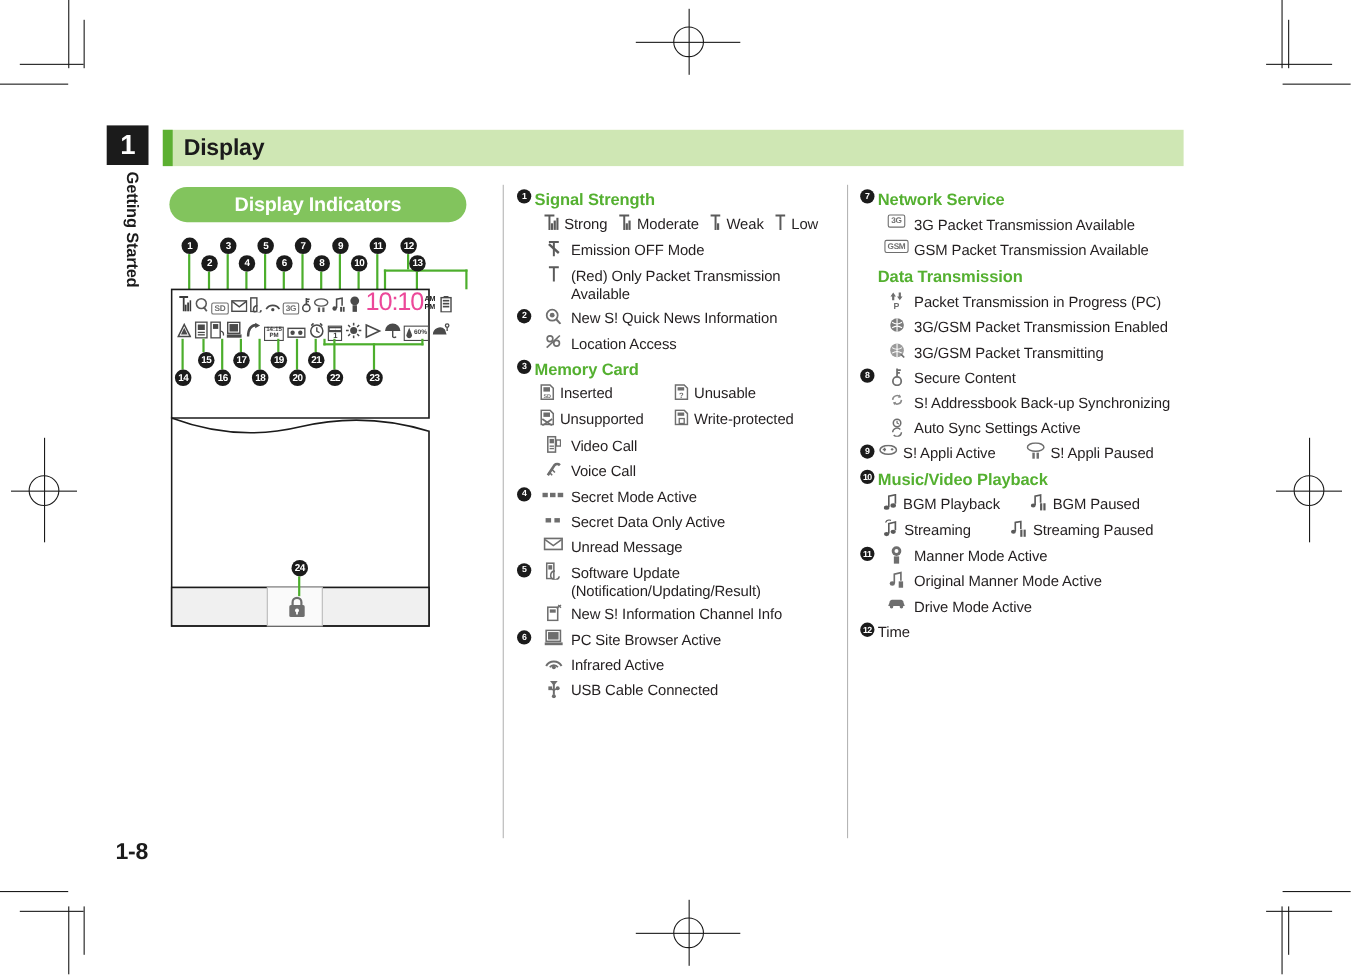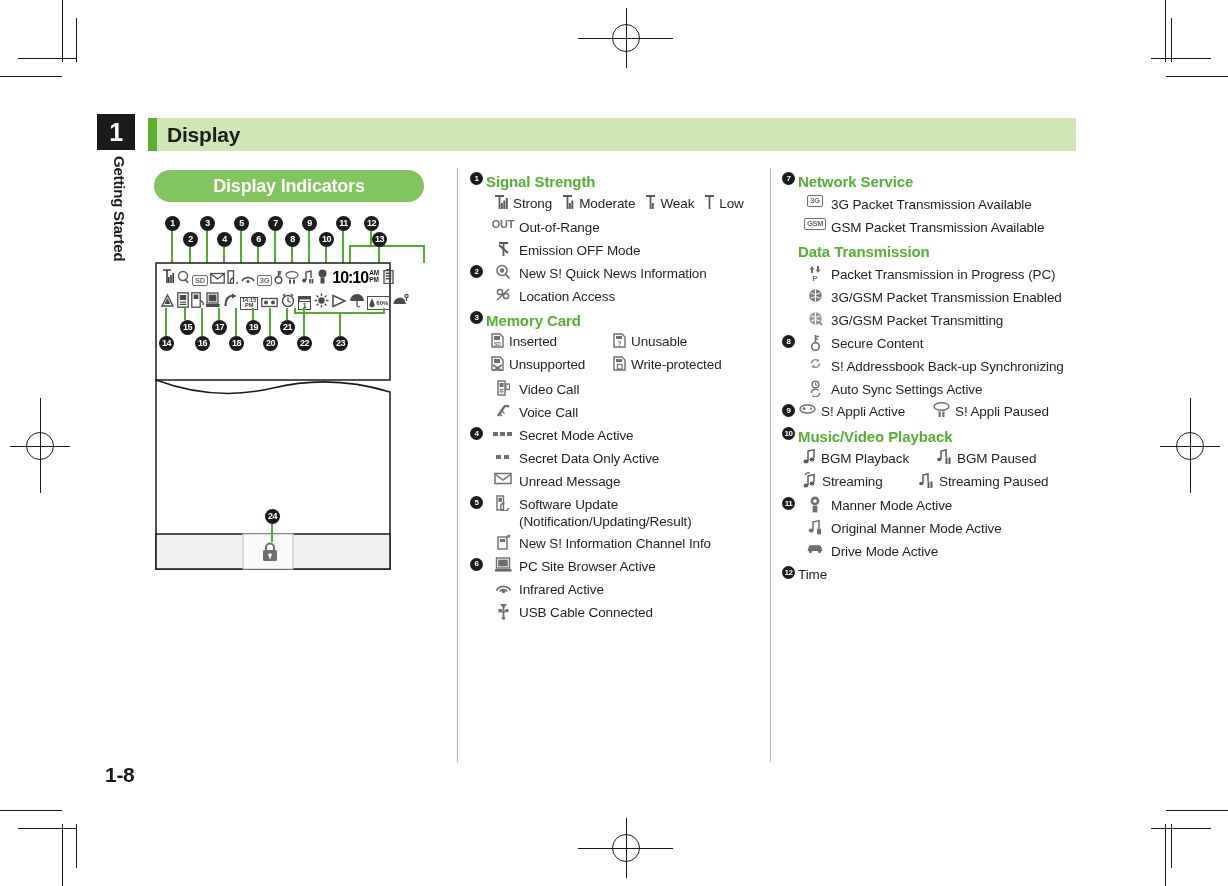--- a/index.html
+++ b/index.html
@@ -340,21 +340,21 @@
           <rect x="8.2" y="9" width="1.7" height="4.4" fill="#4a4a4a"></rect>
           <rect x="10.6" y="9" width="1.7" height="4.4" fill="#4a4a4a"></rect>
         </svg>
     </span>
     <span class="pic dark" style="margin-right:3px;">
       <svg width="13" height="15" viewBox="0 0 13 15">
           <circle cx="6.5" cy="4.5" r="4" fill="#4a4a4a"></circle>
           <rect x="4.5" y="8.5" width="4" height="6" fill="#4a4a4a"></rect>
         </svg>
     </span>
-    <span style="font-size:16px; font-weight:bold; color:#000000; letter-spacing:-1px; line-height:1;">10:10</span>
+    <span style="font-size:23px; font-weight:normal; color:#ec4899; letter-spacing:-1px; line-height:1;">10:10</span>
     <span style="display:inline-flex; flex-direction:column; font-size:6.5px; font-weight:bold; color:#1b1b1b; line-height:1.05; margin-left:1px; margin-bottom:2px;">
       <span>AM</span>
       <span>PM</span>
     </span>
     <span class="pic dark" style="margin-left:4px;">
       <svg width="11" height="15" viewBox="0 0 11 15">
           <rect x="3.3" y="0" width="4.4" height="1.6" fill="#4a4a4a"></rect>
           <rect x="1" y="1.6" width="9" height="13" fill="none" stroke="#4a4a4a" stroke-width="1.3"></rect>
           <rect x="2.6" y="3.6" width="5.8" height="1.5" fill="#4a4a4a"></rect>
           <rect x="2.6" y="6.3" width="5.8" height="1.5" fill="#4a4a4a"></rect>
@@ -548,41 +548,45 @@
         <span class="pic">
           <svg width="11" height="16" viewBox="0 0 11 16">
               <path d="M2 2 h9 M6.5 2 v13" stroke="#5a5a5a" stroke-width="1.8" fill="none"></path>
             </svg>
         </span>
         <span class="ptxt">Low</span>
       </div>
     </div>
   </div>
 
-  <div class="entry">
-    <div class="num-slot"></div>
-    <div class="ico-slot">
-        <span class="badge-box" style="border:none; font-size:11px;">OUT</span>
-      </div>
-    <div class="lbl">Out-of-Range</div>
-  </div>
 
   <div class="entry">
     <div class="num-slot"></div>
     <div class="ico-slot">
         <span class="pic">
       <svg width="15" height="16" viewBox="0 0 15 16">
             <path d="M3 2 h9 M7.5 2 v13" stroke="#5a5a5a" stroke-width="1.8" fill="none"></path>
             <path d="M3 4 L12 12" stroke="#5a5a5a" stroke-width="2.2"></path>
           </svg>
     </span>
       </div>
     <div class="lbl">Emission OFF Mode</div>
   </div>
 
+  <div class="entry">
+    <div class="num-slot"></div>
+    <div class="ico-slot">
+        <span class="pic">
+      <svg width="13" height="16" viewBox="0 0 13 16">
+            <path d="M2 2 h9 M6.5 2 v13" stroke="#5a5a5a" stroke-width="1.8" fill="none"></path>
+          </svg>
+    </span>
+      </div>
+    <div class="lbl" style="max-width:220px;">(Red) Only Packet Transmission Available</div>
+  </div>
 
   <div class="entry" style="margin-top:1px;">
     <div class="num-slot">
         <div class="num-badge">2</div>
       </div>
     <div class="ico-slot">
         <span class="pic">
       <svg width="16" height="15" viewBox="0 0 16 15">
             <circle cx="7" cy="6.5" r="5" fill="none" stroke="#6e6e6e" stroke-width="1.6"></circle>
             <circle cx="7" cy="6.5" r="2.2" fill="#6e6e6e"></circle>

